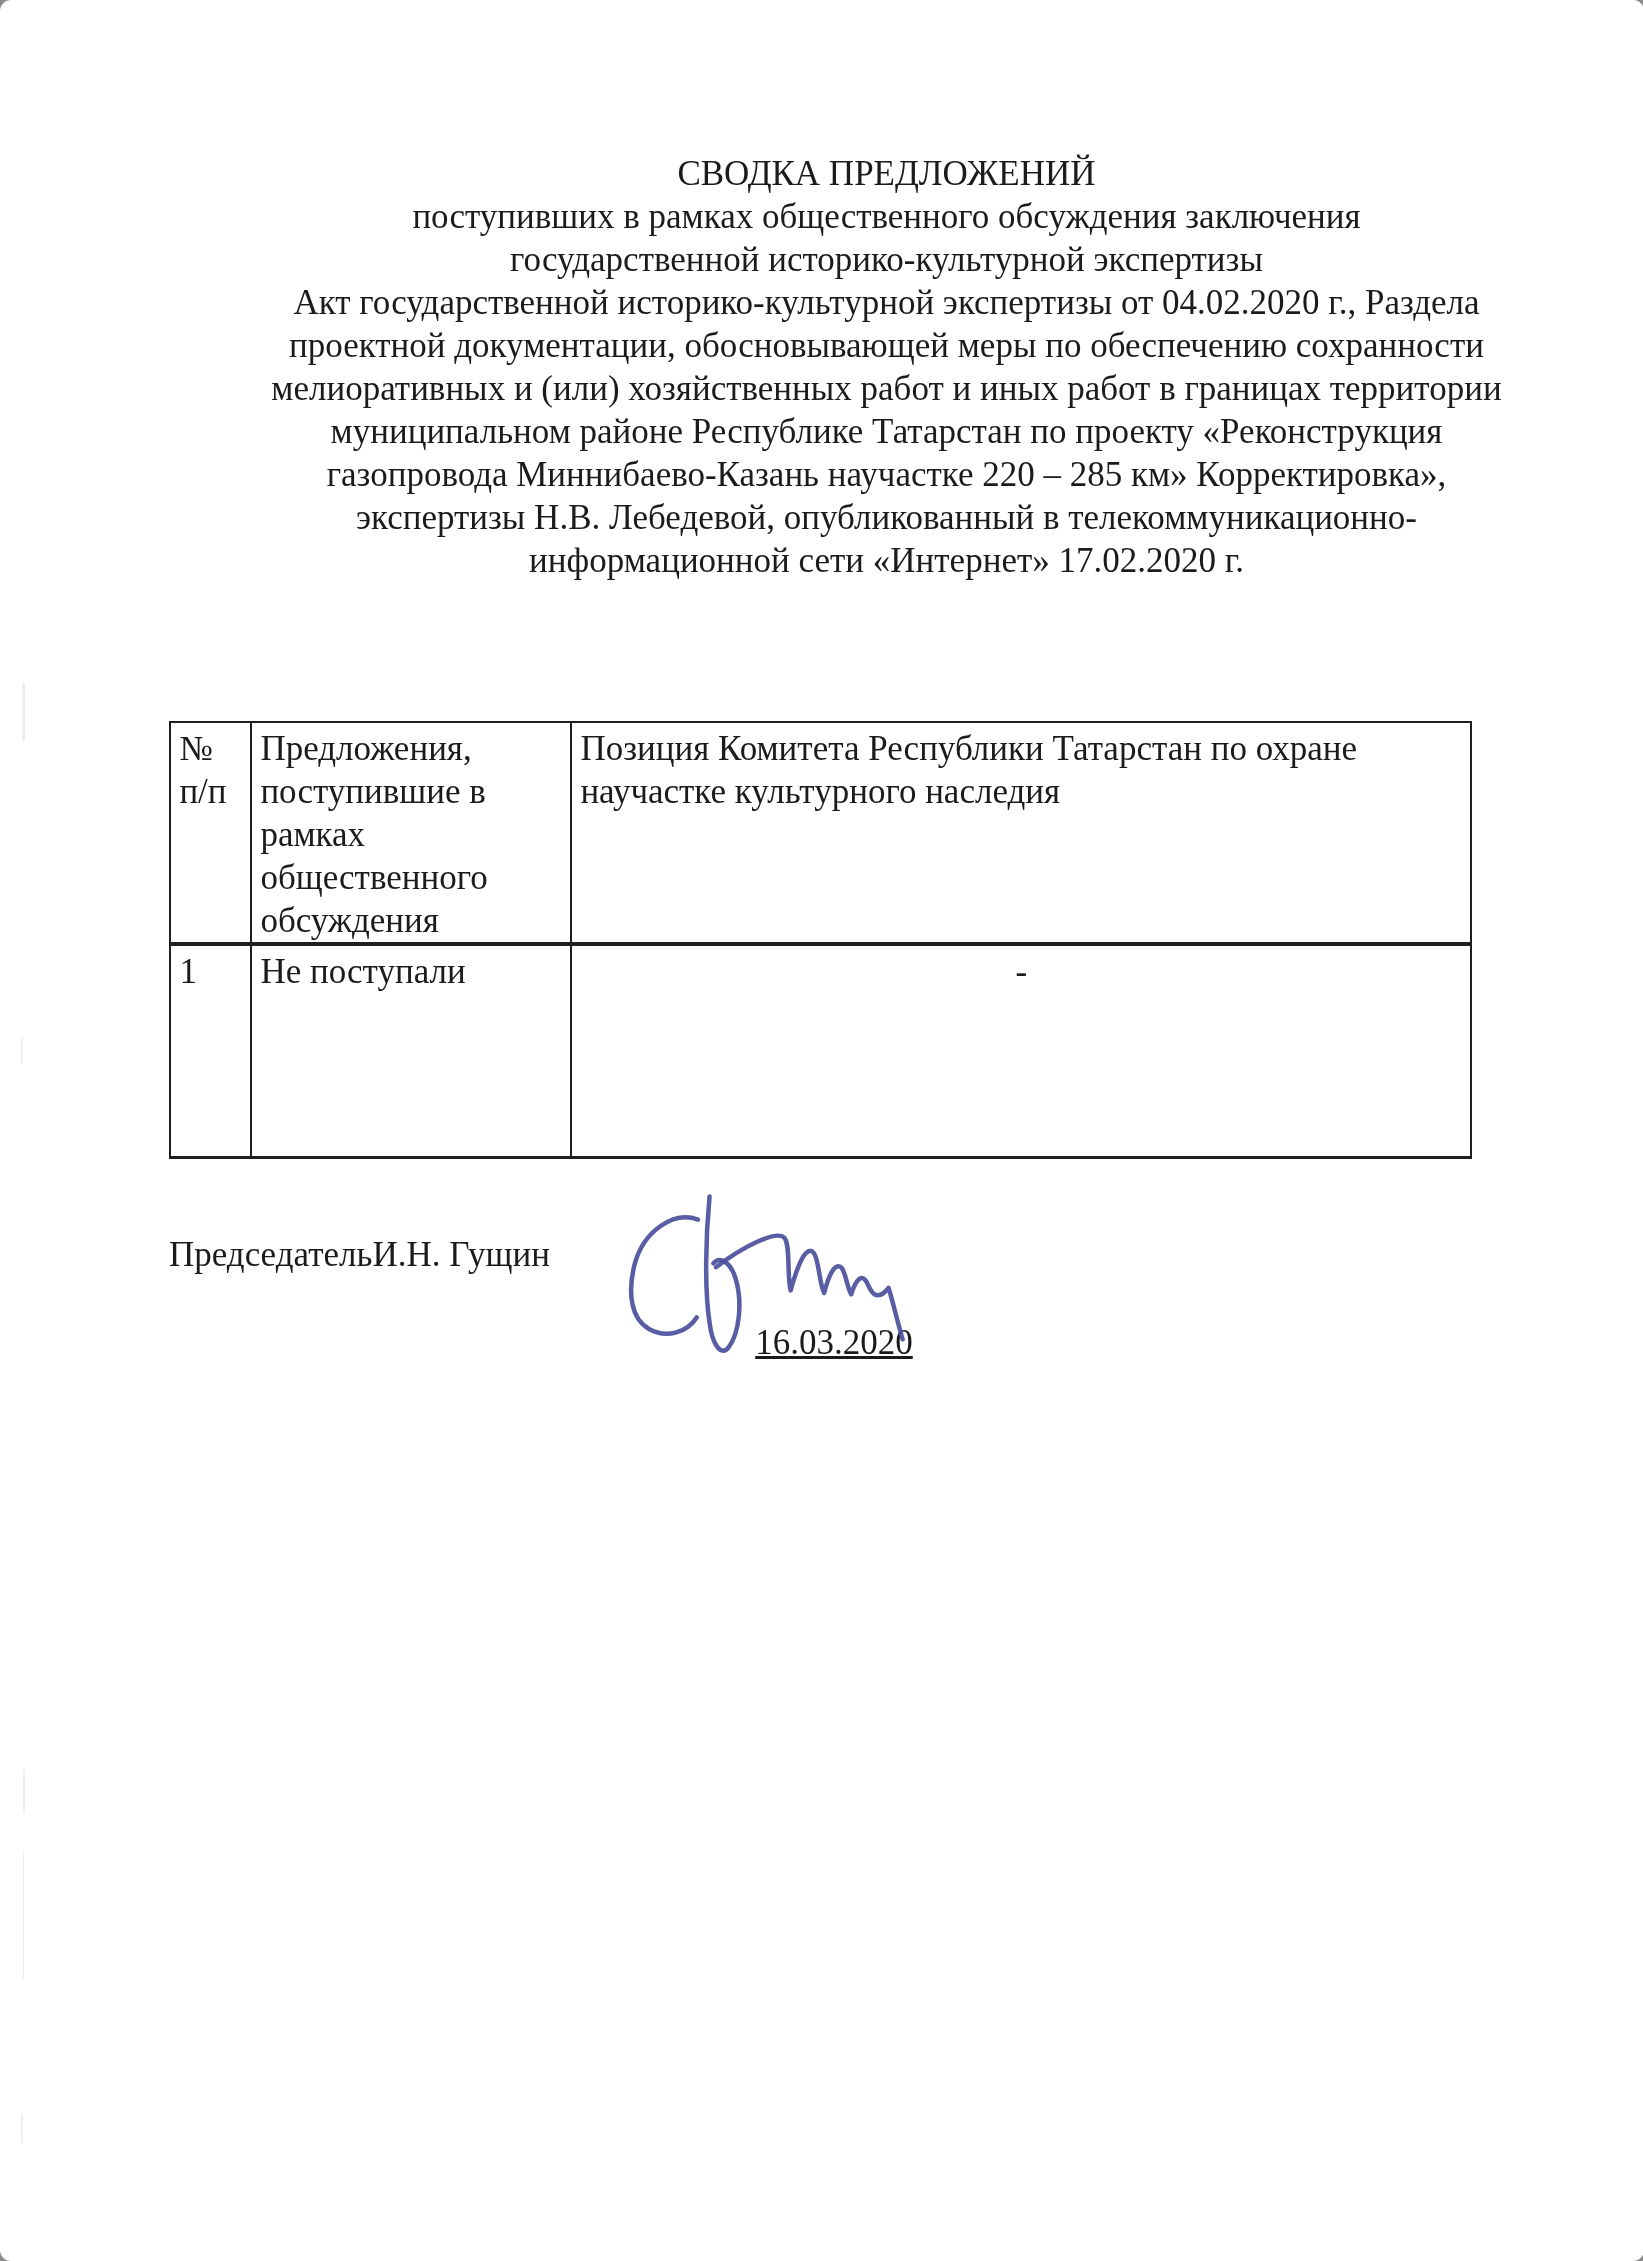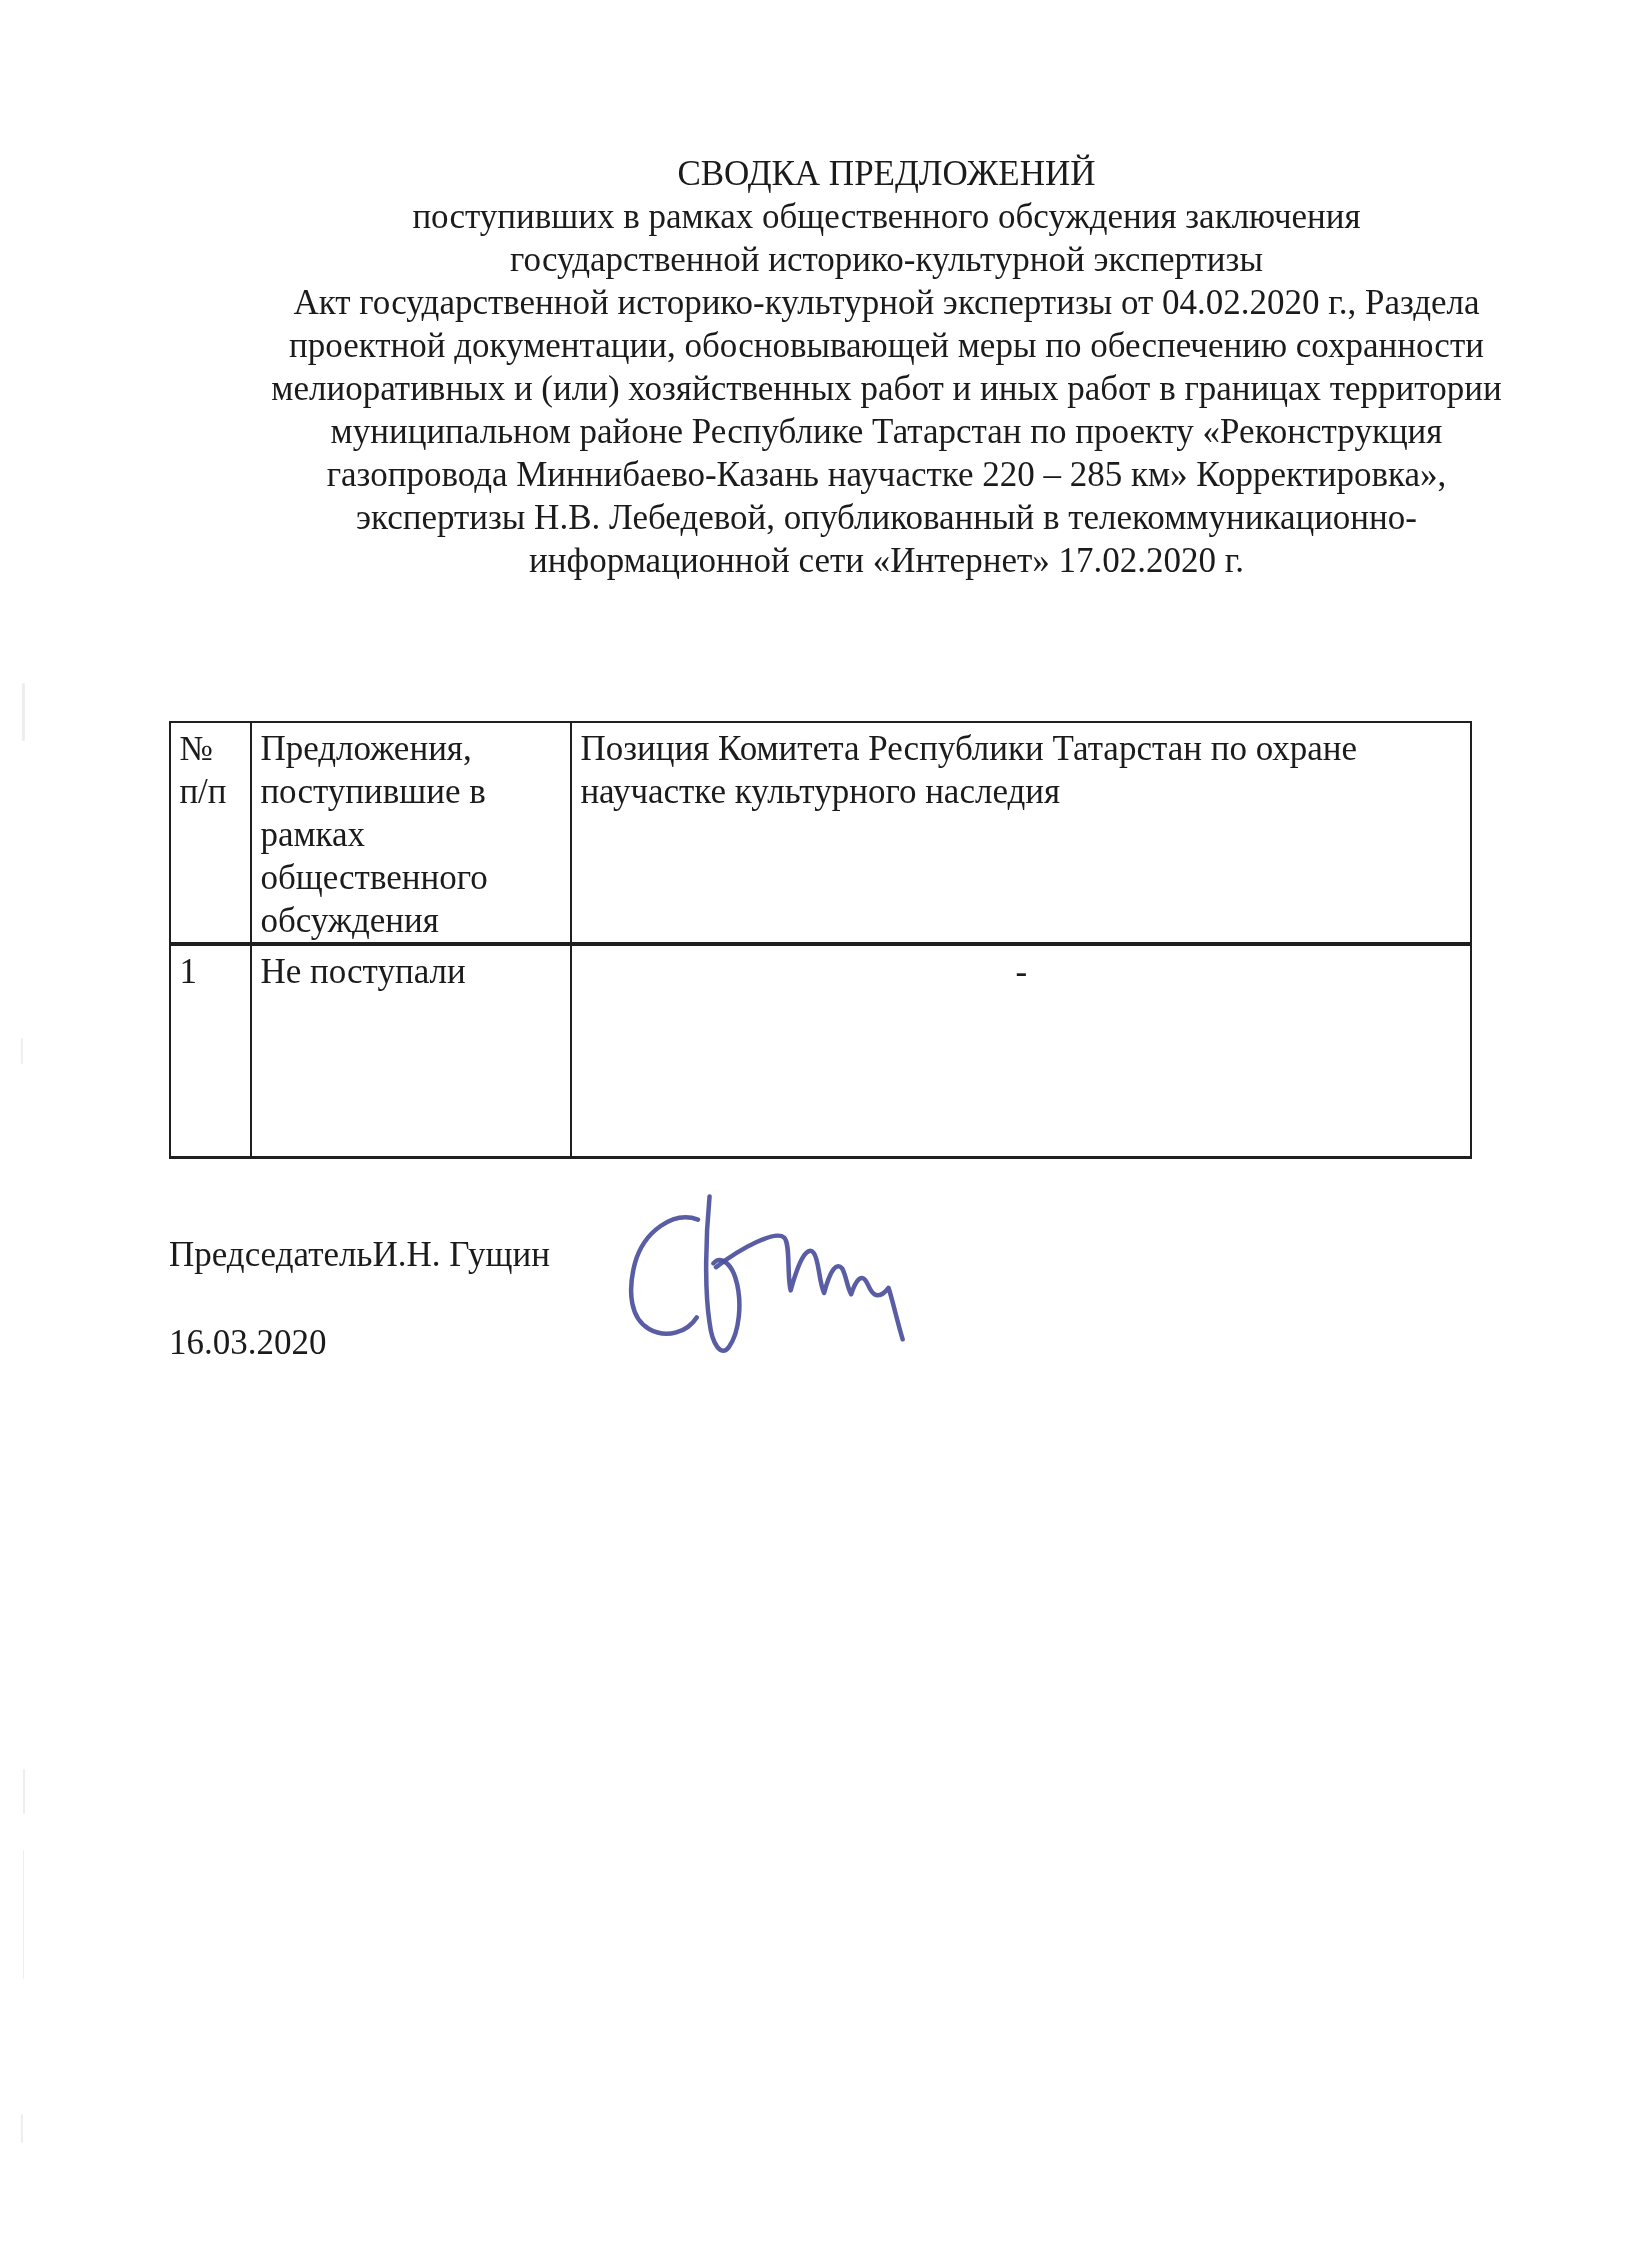--- a/index.html
+++ b/index.html
@@ -3,20 +3,21 @@
 <meta charset="utf-8">
 <style>
   html,body{margin:0;padding:0;background:#8a8a8a;}
   .page{
     position:relative;
     width:1644px;height:2261px;
     background:#ffffff;
     font-family:"Liberation Serif","DejaVu Serif",serif;
     color:#1b1b1b;
     overflow:hidden;
+    border-radius:11px;
   }
   
   .head{
     position:absolute;left:226px;top:152px;width:1321px;
     text-align:center;font-size:35px;line-height:43px;
   }
   .head .line{white-space:nowrap;}
   .head .bold{font-weight:400;}
   
   table.summary{
@@ -38,21 +39,21 @@
   table.summary tbody td{height:206px;border-bottom:3.9px solid #1f1f1f;}
   table.summary td.center{text-align:center;}
   
   .sig-row{
     position:absolute;left:169px;top:1235px;width:1330px;
     display:flex;justify-content:flex-start;
     font-size:35px;line-height:40px;white-space:nowrap;
   }
   .sig-date{
     position:absolute;left:169px;top:1323px;width:1330px;
-    text-align:left;font-size:35px;line-height:40px;
+    text-align:center;font-size:35px;line-height:40px;text-decoration:underline;
   }
   .signature-svg{position:absolute;left:622px;top:1186px;}
   
   .artifact{position:absolute;background:#d9d9d9;opacity:.45;border-radius:1.3px;}
   .a1{left:22px;top:683px;width:2.6px;height:58px;}
   .a2{left:20.6px;top:1038px;width:2.6px;height:26px;}
   .a3{left:23px;top:1769px;width:1.9px;height:45px;}
   .a4{left:22.6px;top:1850px;width:1.9px;height:129px;}
   .a5{left:21px;top:2114px;width:1.9px;height:29px;}
 </style>

